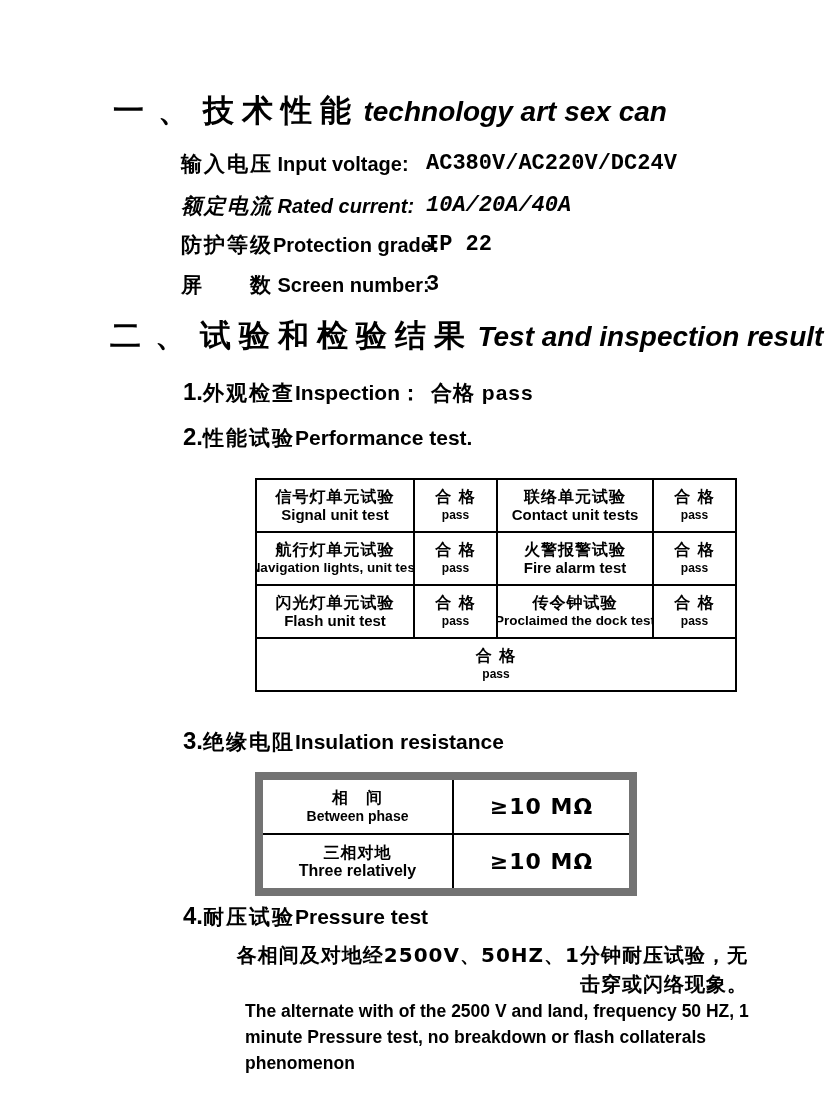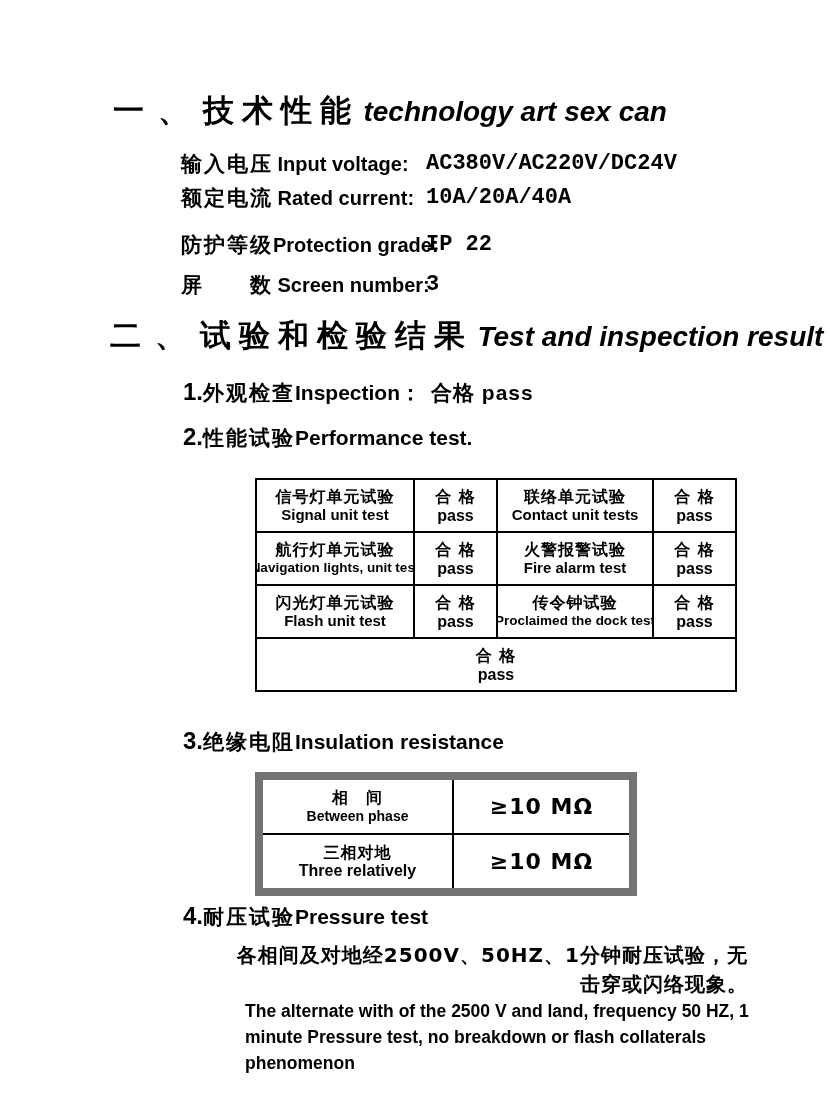--- a/index.html
+++ b/index.html
@@ -60,21 +60,21 @@
   }
   .pcell:last-child { border-right: none; }
   .c-item1 { width: 158px; }
   .c-pass1 { width: 83px; }
   .c-item2 { width: 156px; }
   .c-pass2 { flex: 1; }
   .c-merge { width: 335px; }
   .c-passwide { flex: 1; }
   .cell-zh { font-size: 16px; font-weight: bold; letter-spacing: 1px; line-height: 19px; white-space: nowrap; font-family: "DejaVu Sans", sans-serif; }
   .cell-en { font-size: 15px; font-weight: bold; line-height: 18px; white-space: nowrap; }
-  .cell-pass-en { font-size: 16px; font-weight: bold; line-height: 19px; }
+  .cell-pass-en { font-size: 12px; font-weight: bold; line-height: 19px; }
 
   
   .itable { width: 382px; border: 8px solid #737373; }
   .irow { display: flex; border-bottom: 2px solid #000; }
   .irow:last-child { border-bottom: none; }
   .icell {
     height: 53px; border-right: 2px solid #000;
     display: flex; flex-direction: column; justify-content: center; align-items: center;
     text-align: center;
   }
@@ -95,21 +95,21 @@
 <div class="page">
 
   <div class="abs h1" style="left:113px; top:90px;">
     <span class="zh num">一、</span><span class="zh">技术性能</span>
     <span class="en">technology art sex can</span>
   </div>
 
   <div class="abs spec-row" style="left:181px; top:148px;">
     <span class="spec-label"><span class="zh">输入电压</span> <span class="en">Input voltage:</span></span><span class="spec-value">AC380V/AC220V/DC24V</span>
   </div>
-  <div class="abs spec-row" style="left:181px; top:182px;">
+  <div class="abs spec-row" style="left:181px; top:190px;font-style:italic;">
     <span class="spec-label"><span class="zh">额定电流</span> <span class="en">Rated current:</span></span><span class="spec-value">10A/20A/40A</span>
   </div>
   <div class="abs spec-row" style="left:181px; top:229px;">
     <span class="spec-label"><span class="zh">防护等级</span><span class="en">Protection grade:</span></span><span class="spec-value">IP 22</span>
   </div>
   <div class="abs spec-row" style="left:181px; top:269px;">
     <span class="spec-label"><span class="zh">屏　　数</span> <span class="en">Screen number:</span></span><span class="spec-value">3</span>
   </div>
 
   <div class="abs h1" style="left:110px; top:315px;">

